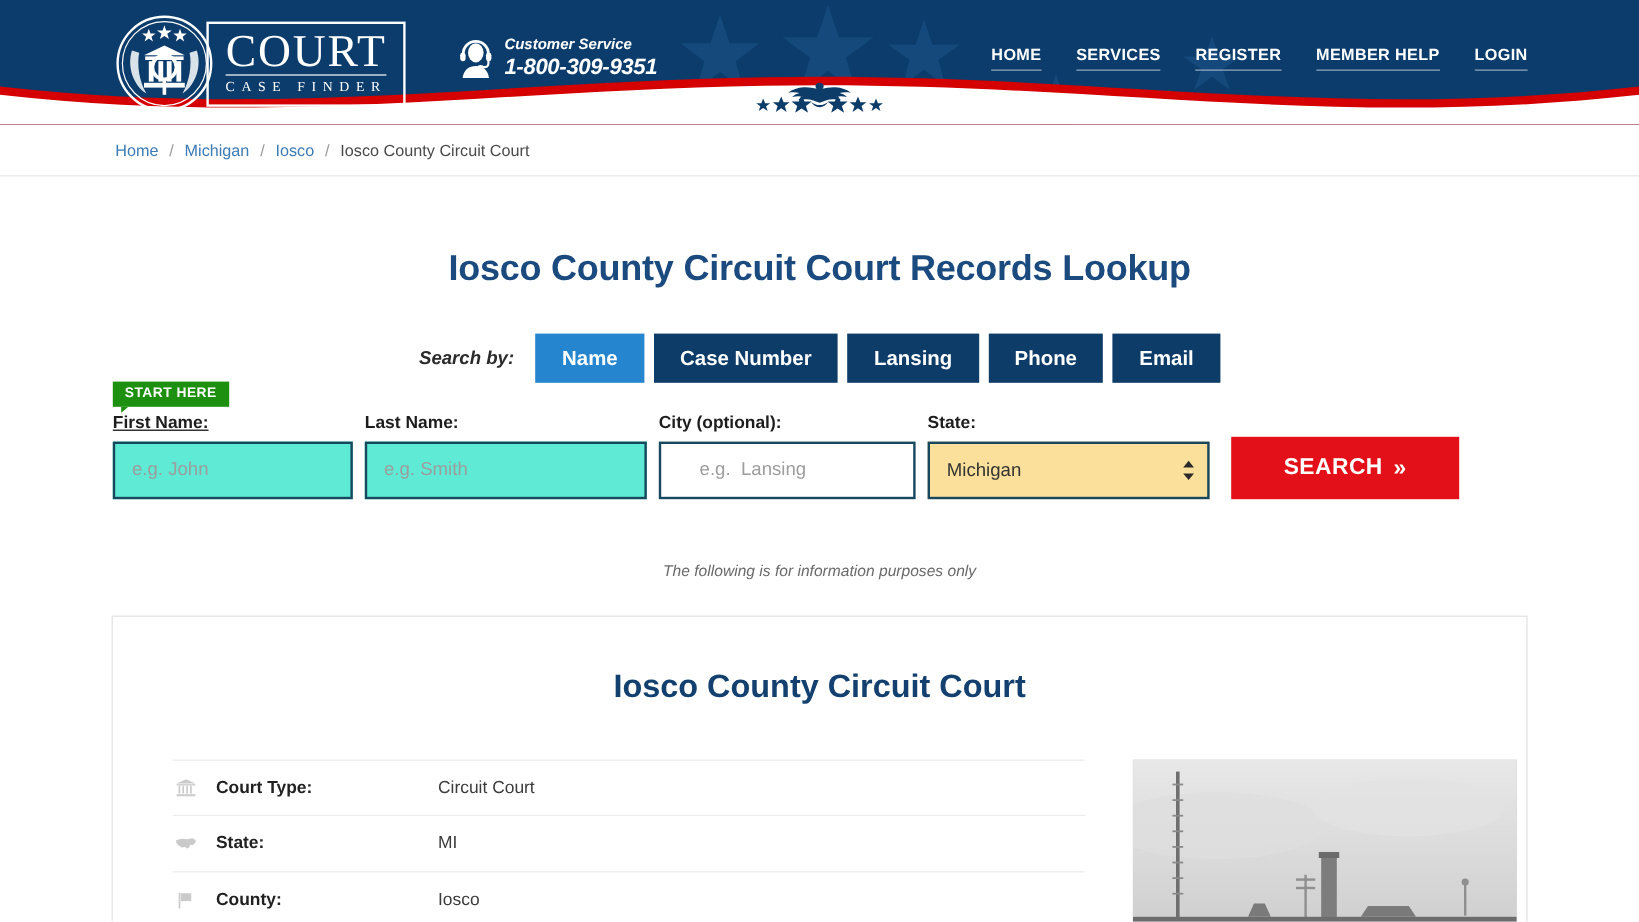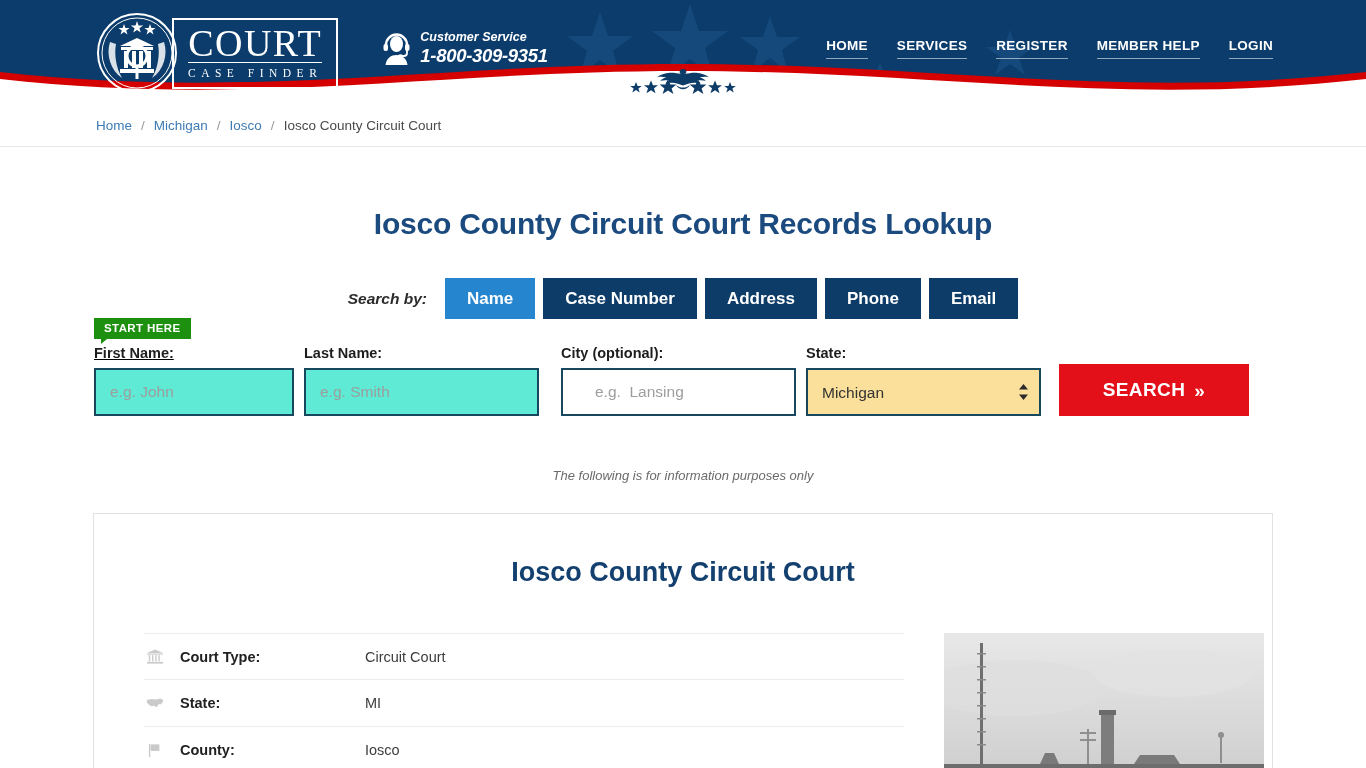--- a/index.html
+++ b/index.html
@@ -200,21 +200,21 @@
   .field { position: relative; }
   .field-label {
     display: block;
     color: #1d1d1d;
     font-size: 14.5px;
     font-weight: bold;
     margin-bottom: 7px;
   }
   .f-first { width: 200px; text-decoration: underline; }
   .f-last  { width: 235px; }
-  .f-city  { width: 235px; margin-left: 12px; }
+  .f-city  { width: 214px; }
   .f-state { width: 235px; }
 
   .txt-input {
     width: 100%;
     height: 48px;
     border: 2px solid #17485e;
     background: #5eead4;
     padding: 0 14px;
     font-size: 15.5px;
     color: #333;
@@ -451,21 +451,21 @@
 </div>
 
 <div class="page-wrap">
 
   <h1 class="page-title">Iosco County Circuit Court Records Lookup</h1>
 
   <div class="searchby-row">
     <span class="searchby-label">Search by:</span>
     <button class="tab-btn active">Name</button>
     <button class="tab-btn">Case Number</button>
-    <button class="tab-btn">Address</button>
+    <button class="tab-btn">Lansing</button>
     <button class="tab-btn">Phone</button>
     <button class="tab-btn">Email</button>
   </div>
 
   <div class="form-row">
 
     <div class="field f-first">
       <span class="start-badge">START HERE</span>
       <label class="field-label">First Name:</label>
       <input class="txt-input" type="text" placeholder="e.g. John" style="">

